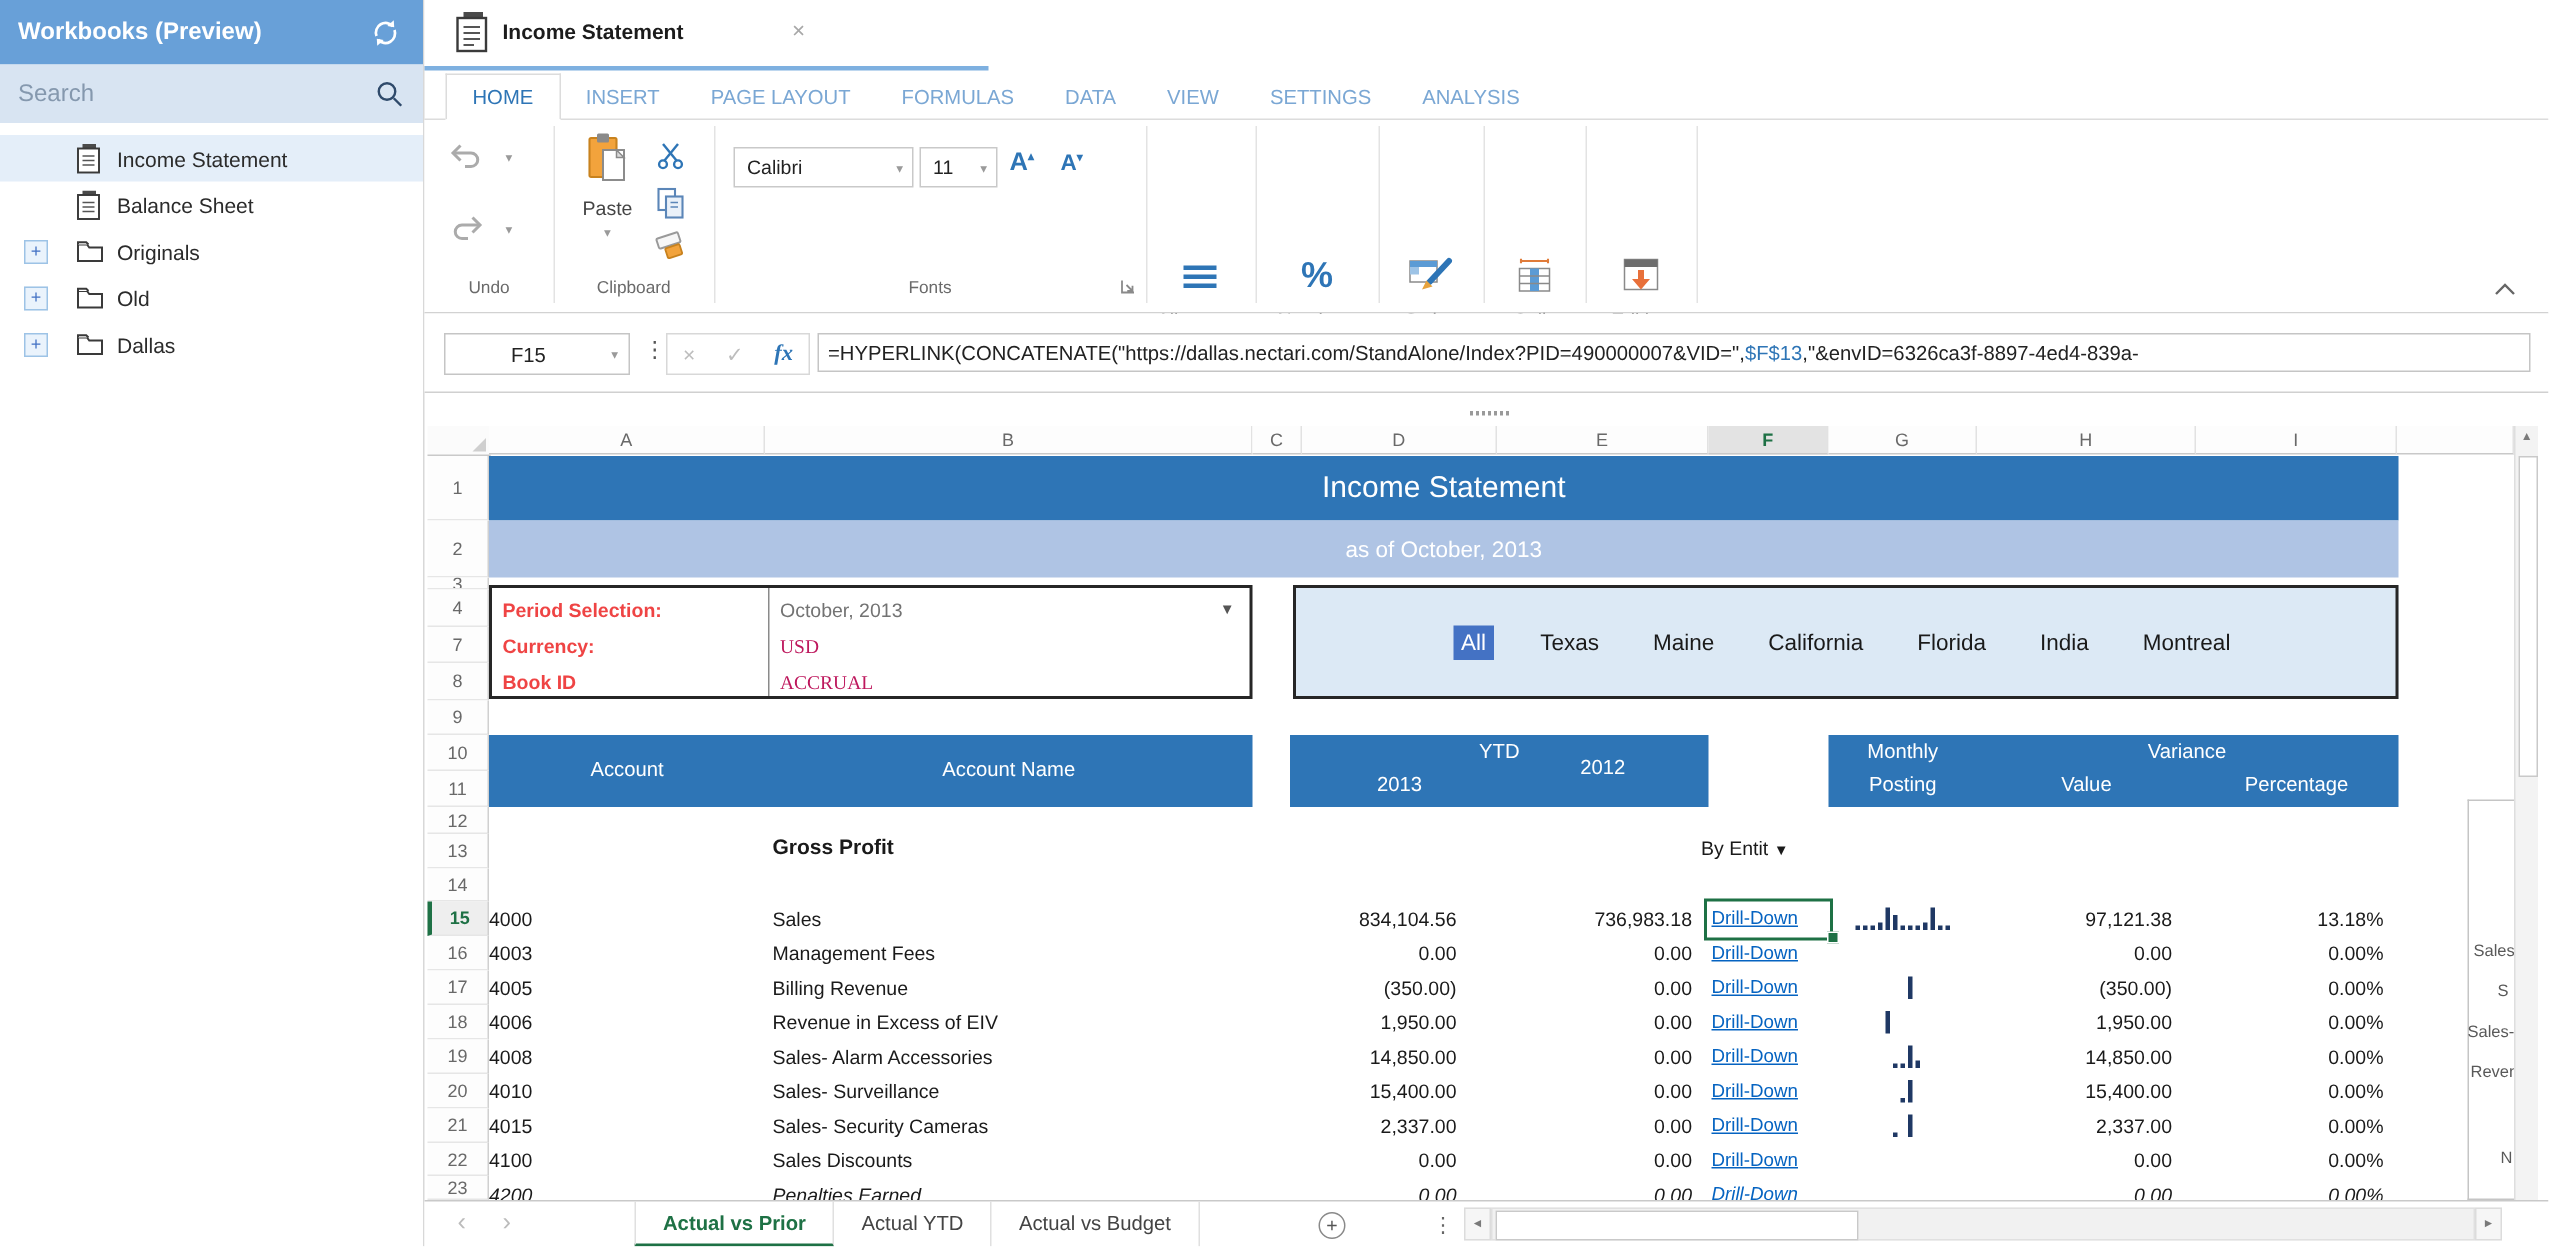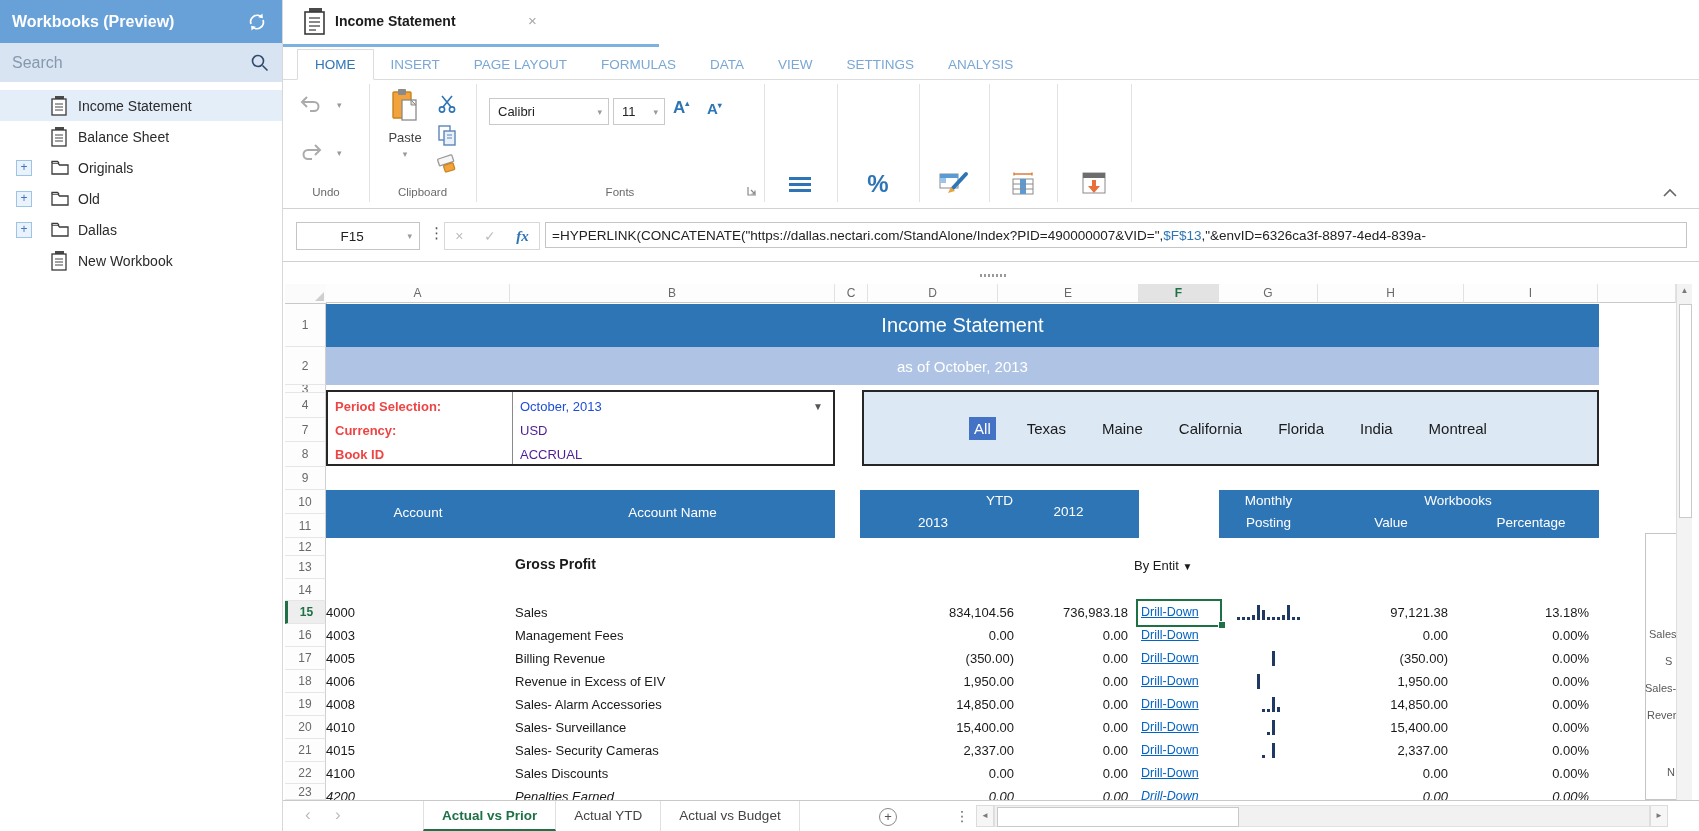--- a/index.html
+++ b/index.html
@@ -75,38 +75,38 @@
   .rowh{position:absolute;left:2px;width:41px;background:#fdfdfd;border-right:1px solid #d0d0d0;border-bottom:1px solid #e6e6e6;font-size:12px;color:#696969;text-align:center;overflow:hidden;box-sizing:border-box;cursor:pointer;}
   .rowh.sel{background:#eeeeee;color:#1E7145;font-weight:bold;border-left:3px solid #1E7145;}
 
   
   .band-title{position:absolute;left:43px;top:304px;width:1273px;height:43px;background:#2E75B6;color:#fff;font-size:20px;display:flex;align-items:center;justify-content:center;}
   .band-sub{position:absolute;left:43px;top:347px;width:1273px;height:38px;background:#AFC4E4;color:#fff;font-size:15px;display:flex;align-items:center;justify-content:center;}
   .infobox{position:absolute;left:43px;top:390px;width:509px;height:76px;background:#fff;border:2px solid #262626;box-sizing:border-box;}
   .infobox .vline{position:absolute;left:184px;top:0;width:1px;height:72px;background:#8a8a8a;}
   .irow{position:absolute;left:0;width:505px;height:24px;line-height:24px;font-size:13px;}
   .irow .il{position:absolute;left:7px;font-weight:bold;color:#ef4444;}
-  .irow .iv{position:absolute;left:192px;color:#1d4ed8;}
-  .irow .iv.dim{color:#4c1d95;}
+  .irow .iv{position:absolute;left:192px;color:#737373;}
+  .irow .iv.dim{color:#be185d;font-family:Liberation Serif, serif;}
   .irow .icaret{position:absolute;right:10px;color:#555;font-size:10px;cursor:pointer;}
   .regionbox{position:absolute;left:579px;top:390px;width:737px;height:76px;background:#DCE9F5;border:2px solid #262626;box-sizing:border-box;display:flex;align-items:center;justify-content:center;gap:26px;}
   .chip{font-size:15px;color:#1a1a1a;cursor:pointer;padding:3px 5px;}
   .chip.sel{background:#4472C4;color:#fff;}
   .hband{position:absolute;top:490px;height:48px;background:#2E75B6;color:#fff;}
   .hlab{position:absolute;font-size:13.5px;color:#fff;text-align:center;}
   .section-title{position:absolute;left:232px;top:556px;font-size:14px;font-weight:bold;color:#1a1a1a;}
   .byentity{position:absolute;left:851px;top:558px;font-size:13px;color:#1a1a1a;cursor:pointer;}
   .byentity .icaret{font-size:10px;}
 
   .rows-clip{position:absolute;left:0;top:600px;width:1416px;height:200px;overflow:hidden;}
   .drow{position:absolute;left:0;width:1416px;height:23px;font-size:13px;line-height:23px;color:#1a1a1a;}
   .drow span{position:absolute;}
   .c-acct{left:43px;width:174px;text-align:left;}
   .c-name{left:232px;}
-  .c-2013{left:610px;width:121px;text-align:right;}
+  .c-2013{left:567px;width:121px;text-align:right;}
   .c-2012{left:715px;width:130px;text-align:right;}
   .c-drill{position:absolute;left:858px;color:#0563C1;text-decoration:underline;cursor:pointer;font-size:12.5px;}
   .c-spark{left:936px;width:99px;height:23px;display:flex;align-items:flex-end;justify-content:center;padding-bottom:4px;box-sizing:border-box;}
   .c-spark i{display:block;width:3px;margin:0 1px;background:#1F3864;}
   .c-val{left:1035px;width:130px;text-align:right;}
   .c-pct{left:1181px;width:125px;text-align:right;}
   .selbox{position:absolute;left:853px;top:599px;width:82px;height:24px;border:2px solid #1E7145;pointer-events:none;}
   .selhandle{position:absolute;left:935px;top:621px;width:6px;height:6px;background:#1E7145;border:1px solid #fff;}
 
   
@@ -206,33 +206,20 @@
   </div>
         <div class="sitem">
     <span class="expand">+</span>
     <span class="sicon">
             <svg width="18" height="15" viewBox="0 0 18 15">
               <path d="M1 3 h6 l1.5 2 H17 v9 H1 Z" fill="#fff" stroke="#3a3a3a" stroke-width="1.3"></path>
               <path d="M1 3 V1.5 h5.5 L8 3" fill="#fff" stroke="#3a3a3a" stroke-width="1.3"></path>
             </svg>
           </span>
     <span class="slabel">Dallas</span>
-  </div>
-        <div class="sitem">
-    <span class="expand hid">+</span>
-    <span class="sicon">
-            <svg width="17" height="20" viewBox="0 0 17 20">
-              <rect x="4" y="0" width="9" height="4" fill="#4a4a4a"></rect>
-              <rect x="1" y="3" width="14" height="16" fill="#fff" stroke="#3a3a3a" stroke-width="1.3"></rect>
-              <line x1="4" y1="8" x2="12" y2="8" stroke="#555" stroke-width="1.1"></line>
-              <line x1="4" y1="11" x2="12" y2="11" stroke="#555" stroke-width="1.1"></line>
-              <line x1="4" y1="14" x2="12" y2="14" stroke="#555" stroke-width="1.1"></line>
-            </svg>
-          </span>
-    <span class="slabel">New Workbook</span>
   </div>
       </div>
   </div>
 
   <div class="main">
 
     <div class="doc-strip">
       <span class="doc-icon">
         <svg width="24" height="28" viewBox="0 0 24 28">
             <rect x="6" y="0" width="13" height="5" fill="#4a4a4a"></rect>
@@ -520,21 +507,21 @@
     <div class="hband" style="left:43px;width:509px"></div>
     <div class="hband" style="left:577px;width:279px"></div>
     <div class="hband" style="left:936px;width:380px"></div>
     <span class="hlab" style="left:43px;top:505px;width:184px">Account</span>
     <span class="hlab" style="left:227px;top:505px;width:325px">Account Name</span>
     <span class="hlab" style="left:577px;top:493px;width:279px">YTD</span>
     <span class="hlab" style="left:585px;top:515px;width:130px">2013</span>
     <span class="hlab" style="left:715px;top:504px;width:141px">2012</span>
     <span class="hlab" style="left:936px;top:493px;width:99px">Monthly</span>
     <span class="hlab" style="left:936px;top:515px;width:99px">Posting</span>
-    <span class="hlab" style="left:1035px;top:493px;width:280px">Workbooks</span>
+    <span class="hlab" style="left:1035px;top:493px;width:280px">Variance</span>
     <span class="hlab" style="left:1035px;top:515px;width:146px">Value</span>
     <span class="hlab" style="left:1181px;top:515px;width:134px">Percentage</span>
 
     <span class="section-title">Gross Profit</span>
     <span class="byentity"><span>By Entit</span> <span class="icaret">▼</span></span>
 
     <div class="rows-clip" id="data-rows">
         <div class="drow" style="top: 1px;">
     <span class="c-acct">4000</span>
     <span class="c-name">Sales</span>

